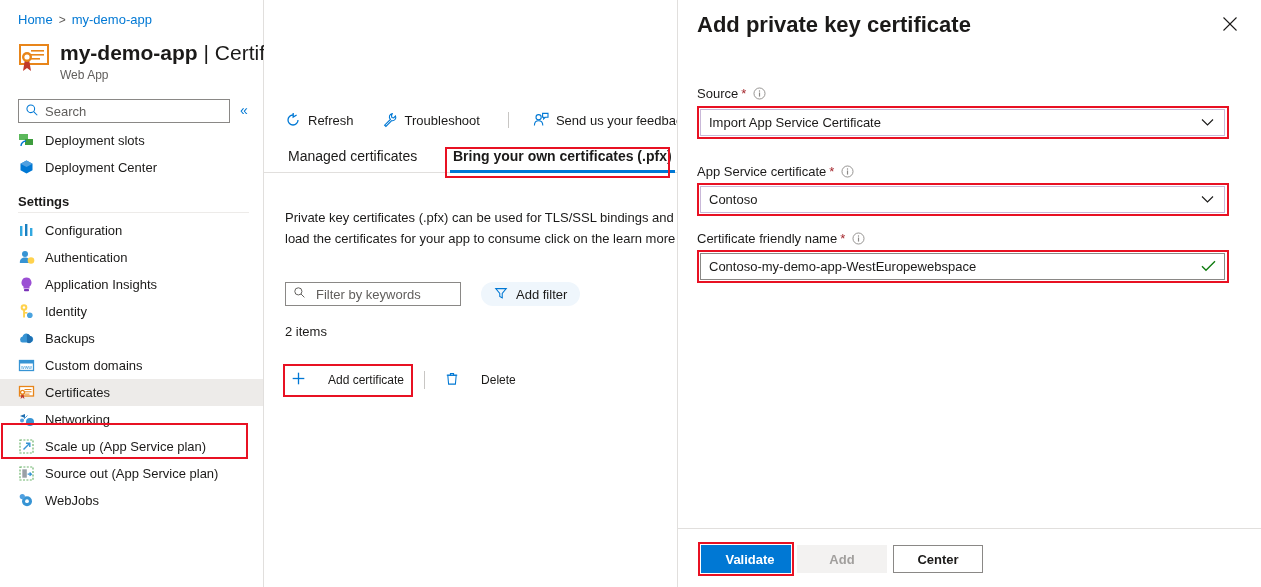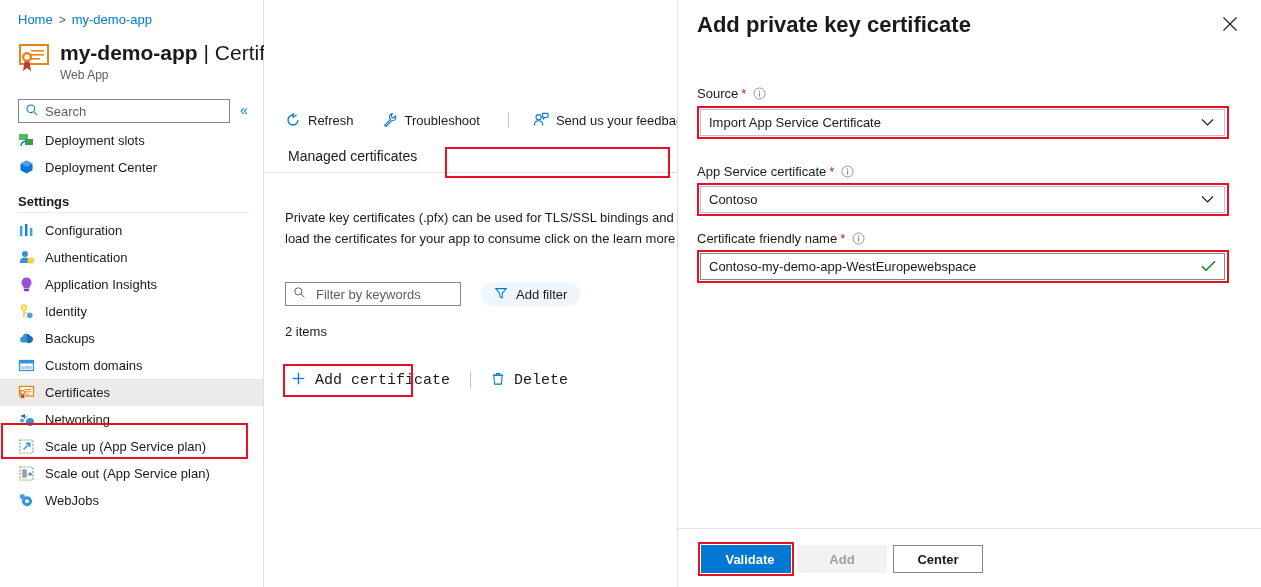--- a/index.html
+++ b/index.html
@@ -113,21 +113,21 @@
   }
   .filter-box input::placeholder { color:#605e5c; }
   .add-filter-pill {
     margin-left:20px; height:24px; border-radius:12px; background:#eff6fc;
     display:flex; align-items:center; padding:0 13px; cursor:pointer; gap:8px;
   }
   .add-filter-pill .lbl { font-size:13px; color:#1b1a19; }
   .items-count { position:absolute; left:21px; top:324px; font-size:13px; color:#1b1a19; }
   .cmd-row { position:absolute; left:21px; top:365px; display:flex; align-items:center; }
   .cmd-btn { display:flex; align-items:center; height:30px; cursor:pointer; padding:0 6px;}
-  .cmd-btn .lbl { font-size:15px; color:#1b1a19; margin-left:9px;font-family:Liberation Mono, monospace;}
+  .cmd-btn .lbl { font-size:12px; color:#1b1a19; margin-left:22px;}
   .cmd-sep { width:1px; height:18px; background:#c8c6c4; margin:0 14px; }
 
   
   .panel {
     position:absolute; left:677px; top:0; width:584px; height:587px;
     background:#fff; border-left:1px solid #e1dfdd;
   }
   .panel-title {
     position:absolute; left:19px; top:12px; font-size:22px; font-weight:700; color:#1b1a19;
     white-space:nowrap;
@@ -346,21 +346,21 @@
       </div>
 
       <div class="nav-item">
         <span class="ico">
           <svg width="17" height="17" viewBox="0 0 17 17">
               <rect x="2" y="2" width="13" height="13" fill="none" stroke="#6db36d" stroke-width="1.2" stroke-dasharray="2 1.4"></rect>
               <rect x="4.3" y="4.3" width="4.5" height="8.4" fill="#9aa0a6"></rect>
               <path d="M9.6 9.2 L13 9.2 M11.6 7.5 L13.4 9.2 L11.6 10.9" fill="none" stroke="#3794d4" stroke-width="1.3"></path>
             </svg>
         </span>
-        <span class="lbl">Scale out (App Service plan)</span>
+        <span class="lbl">Source out (App Service plan)</span>
       </div>
 
       <div class="nav-item">
         <span class="ico">
           <svg width="17" height="17" viewBox="0 0 17 17">
               <circle cx="9" cy="9.2" r="5" fill="#3794d4"></circle>
               <circle cx="9" cy="9.2" r="1.9" fill="#fff"></circle>
               <circle cx="4.3" cy="4.6" r="2.6" fill="#50a0e0"></circle>
             </svg>
         </span>
@@ -401,20 +401,24 @@
               <path d="M9.6 1.4 L15 1.4 L15 5.3 L12.3 5.3 L10.6 6.9 L10.8 5.3 L9.6 5.3 Z" fill="none" stroke="#0078d4" stroke-width="1.1"></path>
             </svg>
         </span>
         <span class="tb-lbl">Send us your feedbac</span>
       </div>
     </div>
 
     <div class="tabs-row">
       <div class="tab" style="left:21px;">
         <span>Managed certificates</span>
+      </div>
+      <div class="tab active" style="left:186px;">
+        <span>Bring your own certificates (.pfx)</span>
+        <span class="tab-underline"></span>
       </div>
     </div>
 
     <div class="desc">
       <div>Private key certificates (.pfx) can be used for TLS/SSL bindings and ca</div>
       <div>load the certificates for your app to consume click on the learn more</div>
     </div>
 
     <div class="filter-row">
       <div class="filter-box">

